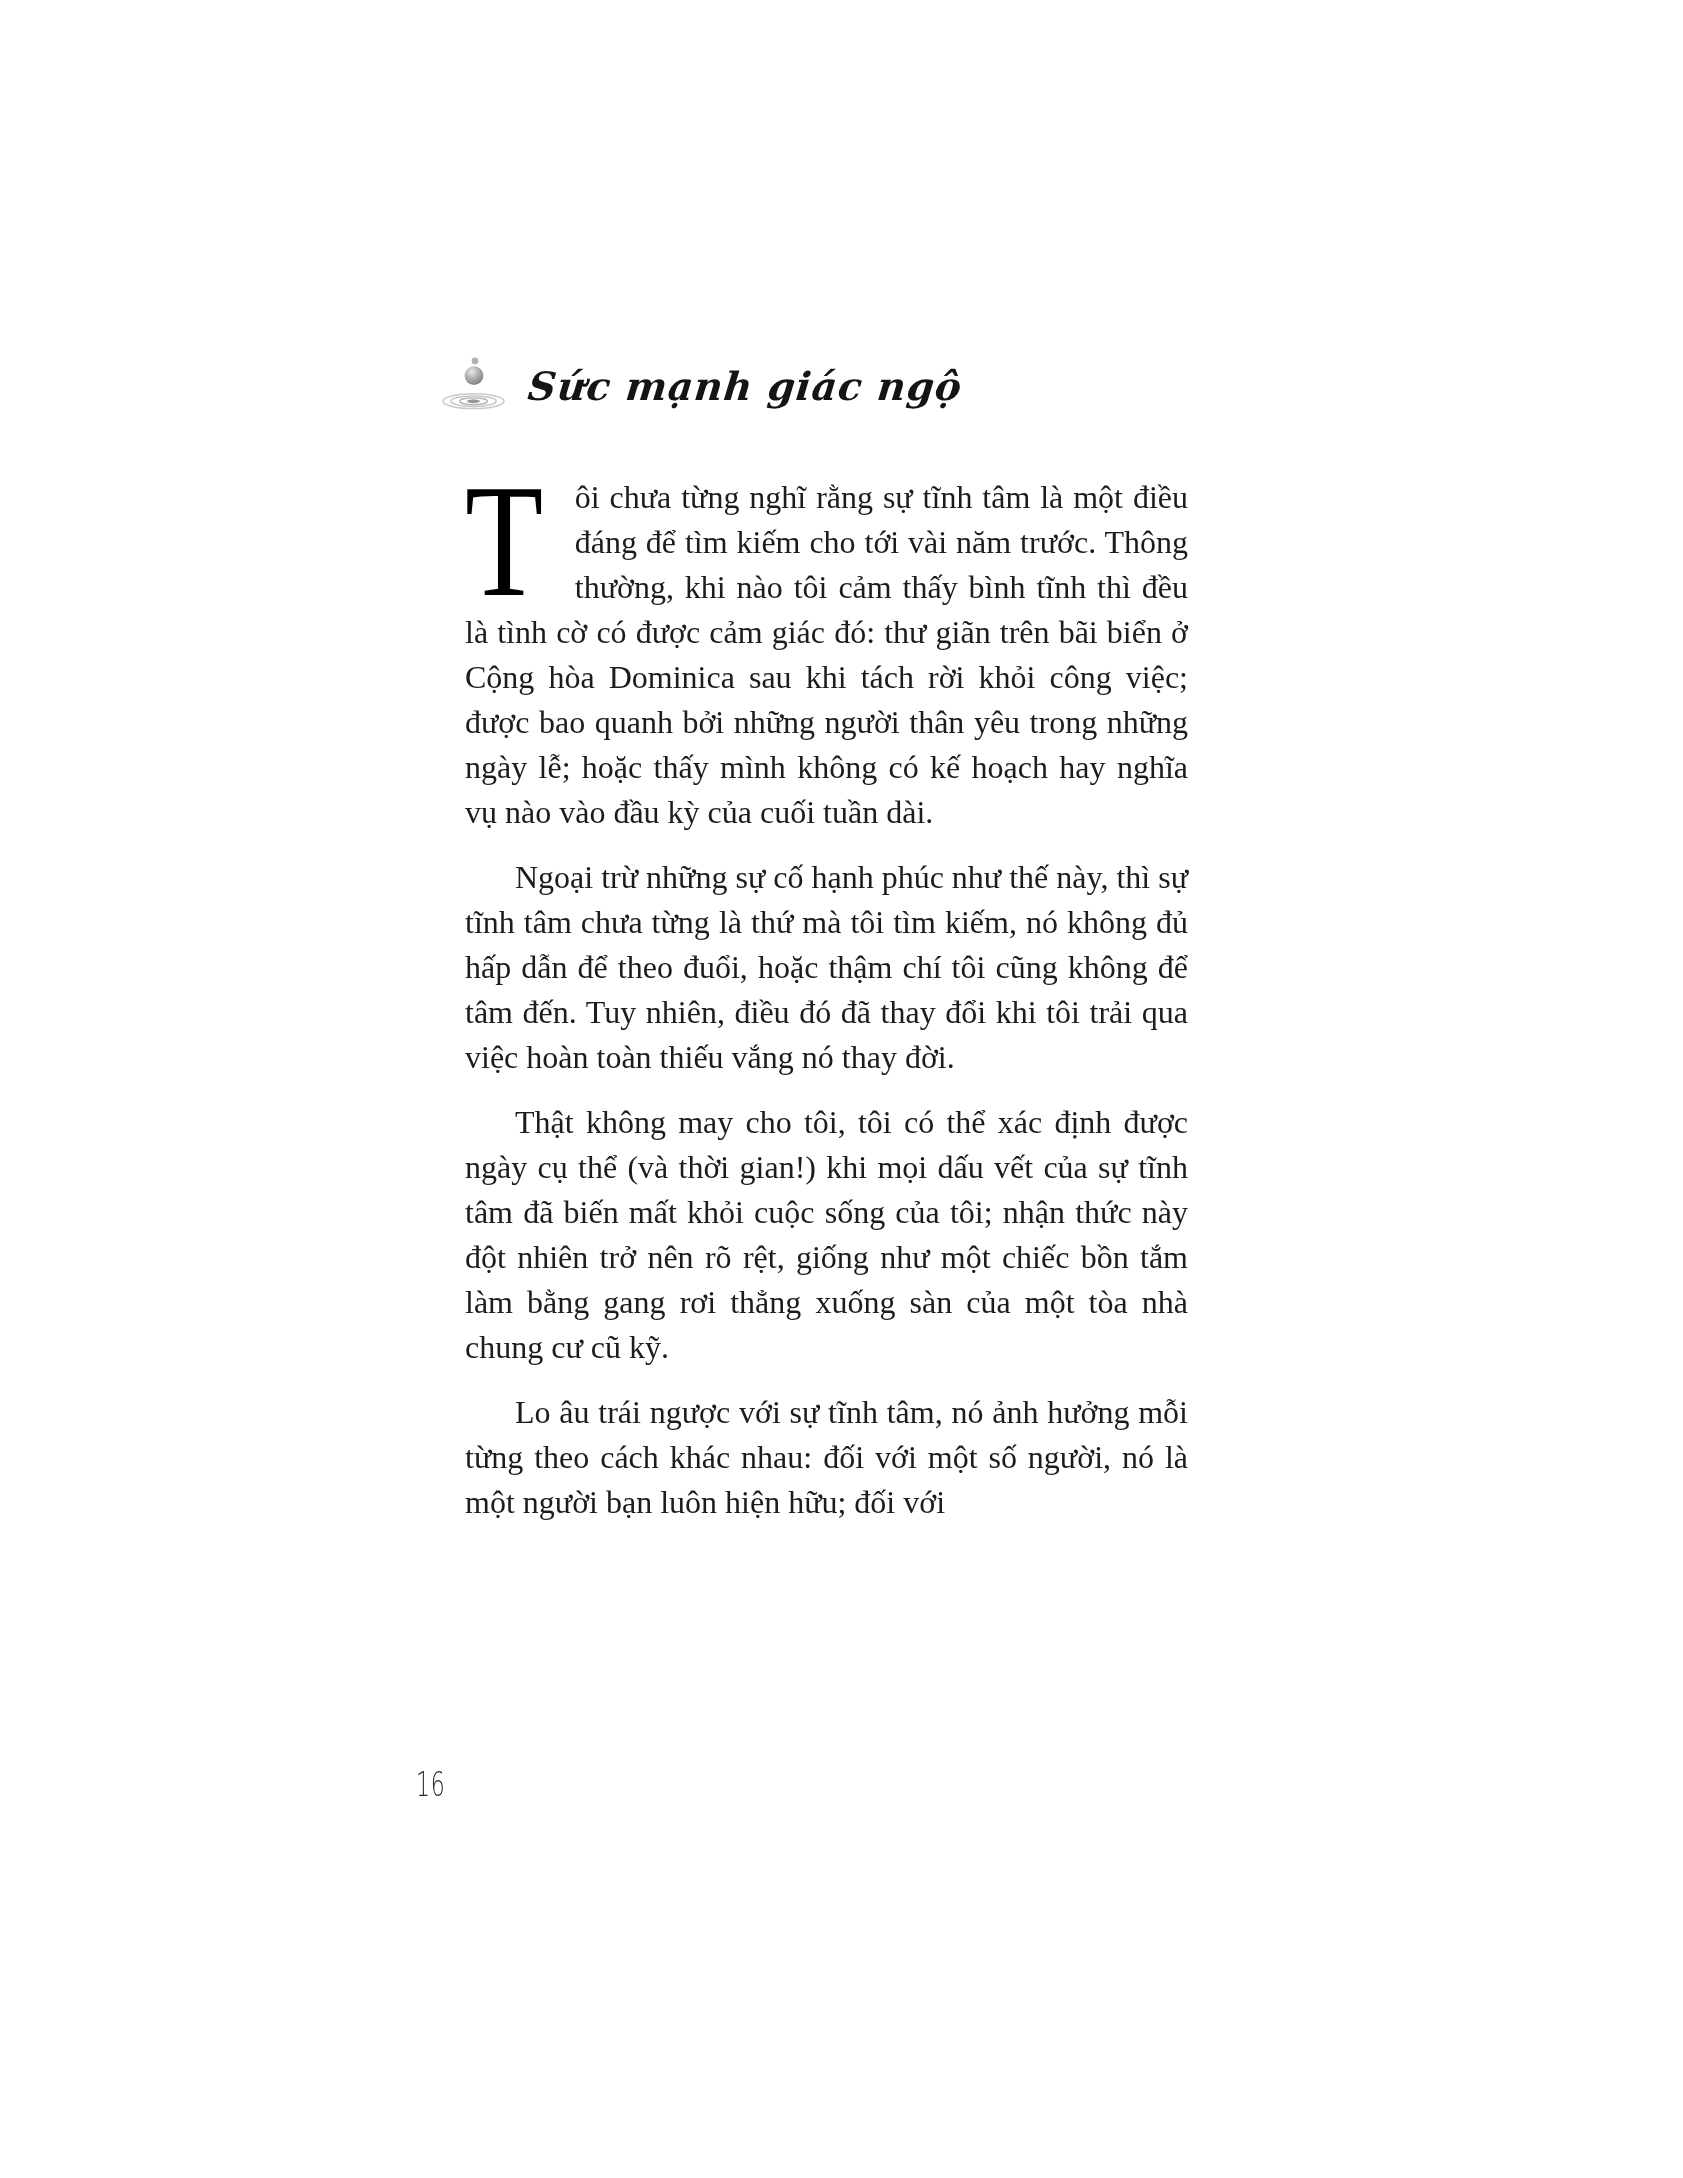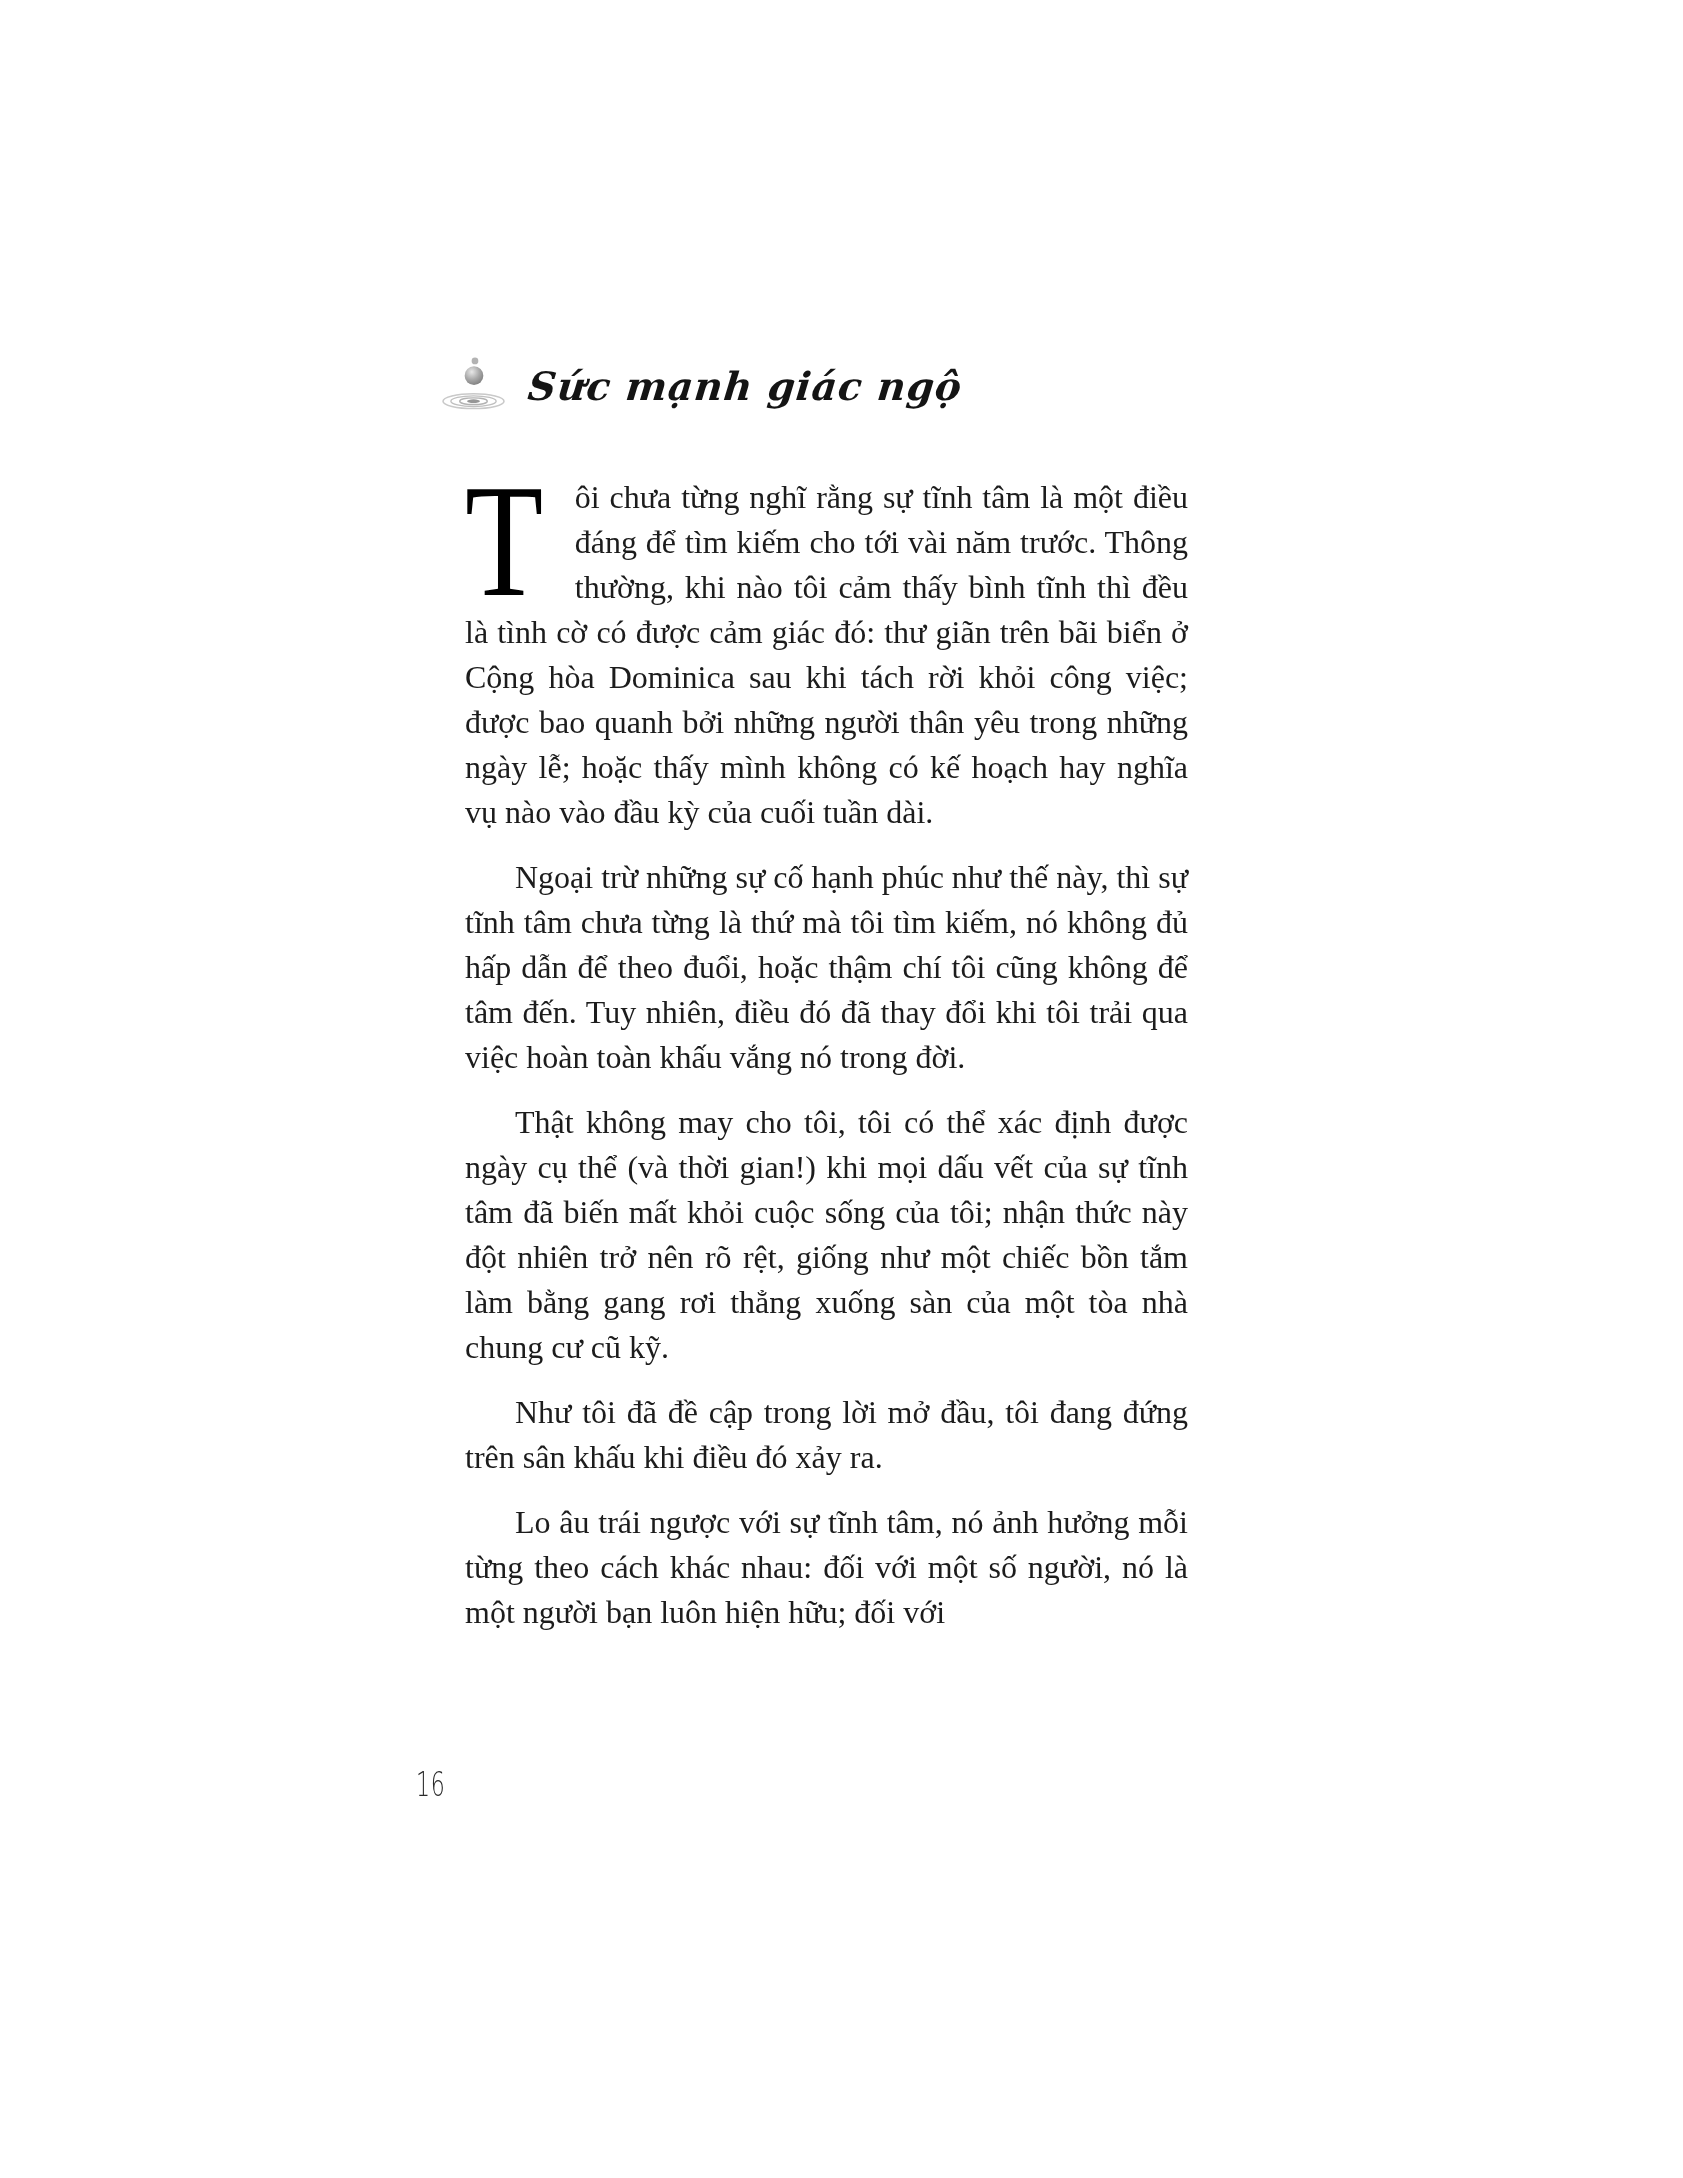--- a/index.html
+++ b/index.html
@@ -98,22 +98,21 @@
         <ellipse cx="35" cy="48" rx="23" ry="5.4" fill="none" stroke="#c0c0c0" stroke-width="1.4"></ellipse>
         <ellipse cx="35" cy="48" rx="14" ry="3.4" fill="none" stroke="#b3b3b3" stroke-width="1.4"></ellipse>
         <ellipse cx="35" cy="48" rx="6.5" ry="1.9" fill="#969696"></ellipse>
       </svg>
     </div>
     <div class="chapter-title">Sức mạnh giác ngộ</div>
   </div>
 
   <div class="body-text">
     <p class="first-para"><span class="dropcap">T</span><span>ôi chưa từng nghĩ rằng sự tĩnh tâm là một điều đáng để tìm kiếm cho tới vài năm trước. Thông thường, khi nào tôi cảm thấy bình tĩnh thì đều là tình cờ có được cảm giác đó: thư giãn trên bãi biển ở Cộng hòa Dominica sau khi tách rời khỏi công việc; được bao quanh bởi những người thân yêu trong những ngày lễ; hoặc thấy mình không có kế hoạch hay nghĩa vụ nào vào đầu kỳ của cuối tuần dài.</span></p>
-    <p>Ngoại trừ những sự cố hạnh phúc như thế này, thì sự tĩnh tâm chưa từng là thứ mà tôi tìm kiếm, nó không đủ hấp dẫn để theo đuổi, hoặc thậm chí tôi cũng không để tâm đến. Tuy nhiên, điều đó đã thay đổi khi tôi trải qua việc hoàn toàn khấu vắng nó trong đời.</p>
+    <p>Ngoại trừ những sự cố hạnh phúc như thế này, thì sự tĩnh tâm chưa từng là thứ mà tôi tìm kiếm, nó không đủ hấp dẫn để theo đuổi, hoặc thậm chí tôi cũng không để tâm đến. Tuy nhiên, điều đó đã thay đổi khi tôi trải qua việc hoàn toàn thiếu vắng nó thay đời.</p>
     <p>Thật không may cho tôi, tôi có thể xác định được ngày cụ thể (và thời gian!) khi mọi dấu vết của sự tĩnh tâm đã biến mất khỏi cuộc sống của tôi; nhận thức này đột nhiên trở nên rõ rệt, giống như một chiếc bồn tắm làm bằng gang rơi thẳng xuống sàn của một tòa nhà chung cư cũ kỹ.</p>
-    <p>Như tôi đã đề cập trong lời mở đầu, tôi đang đứng trên sân khấu khi điều đó xảy ra.</p>
     <p>Lo âu trái ngược với sự tĩnh tâm, nó ảnh hưởng mỗi từng theo cách khác nhau: đối với một số người, nó là một người bạn luôn hiện hữu; đối với</p>
   </div>
 
   <div class="page-number">16</div>
 
 </div>
 
 
 </body></html>

